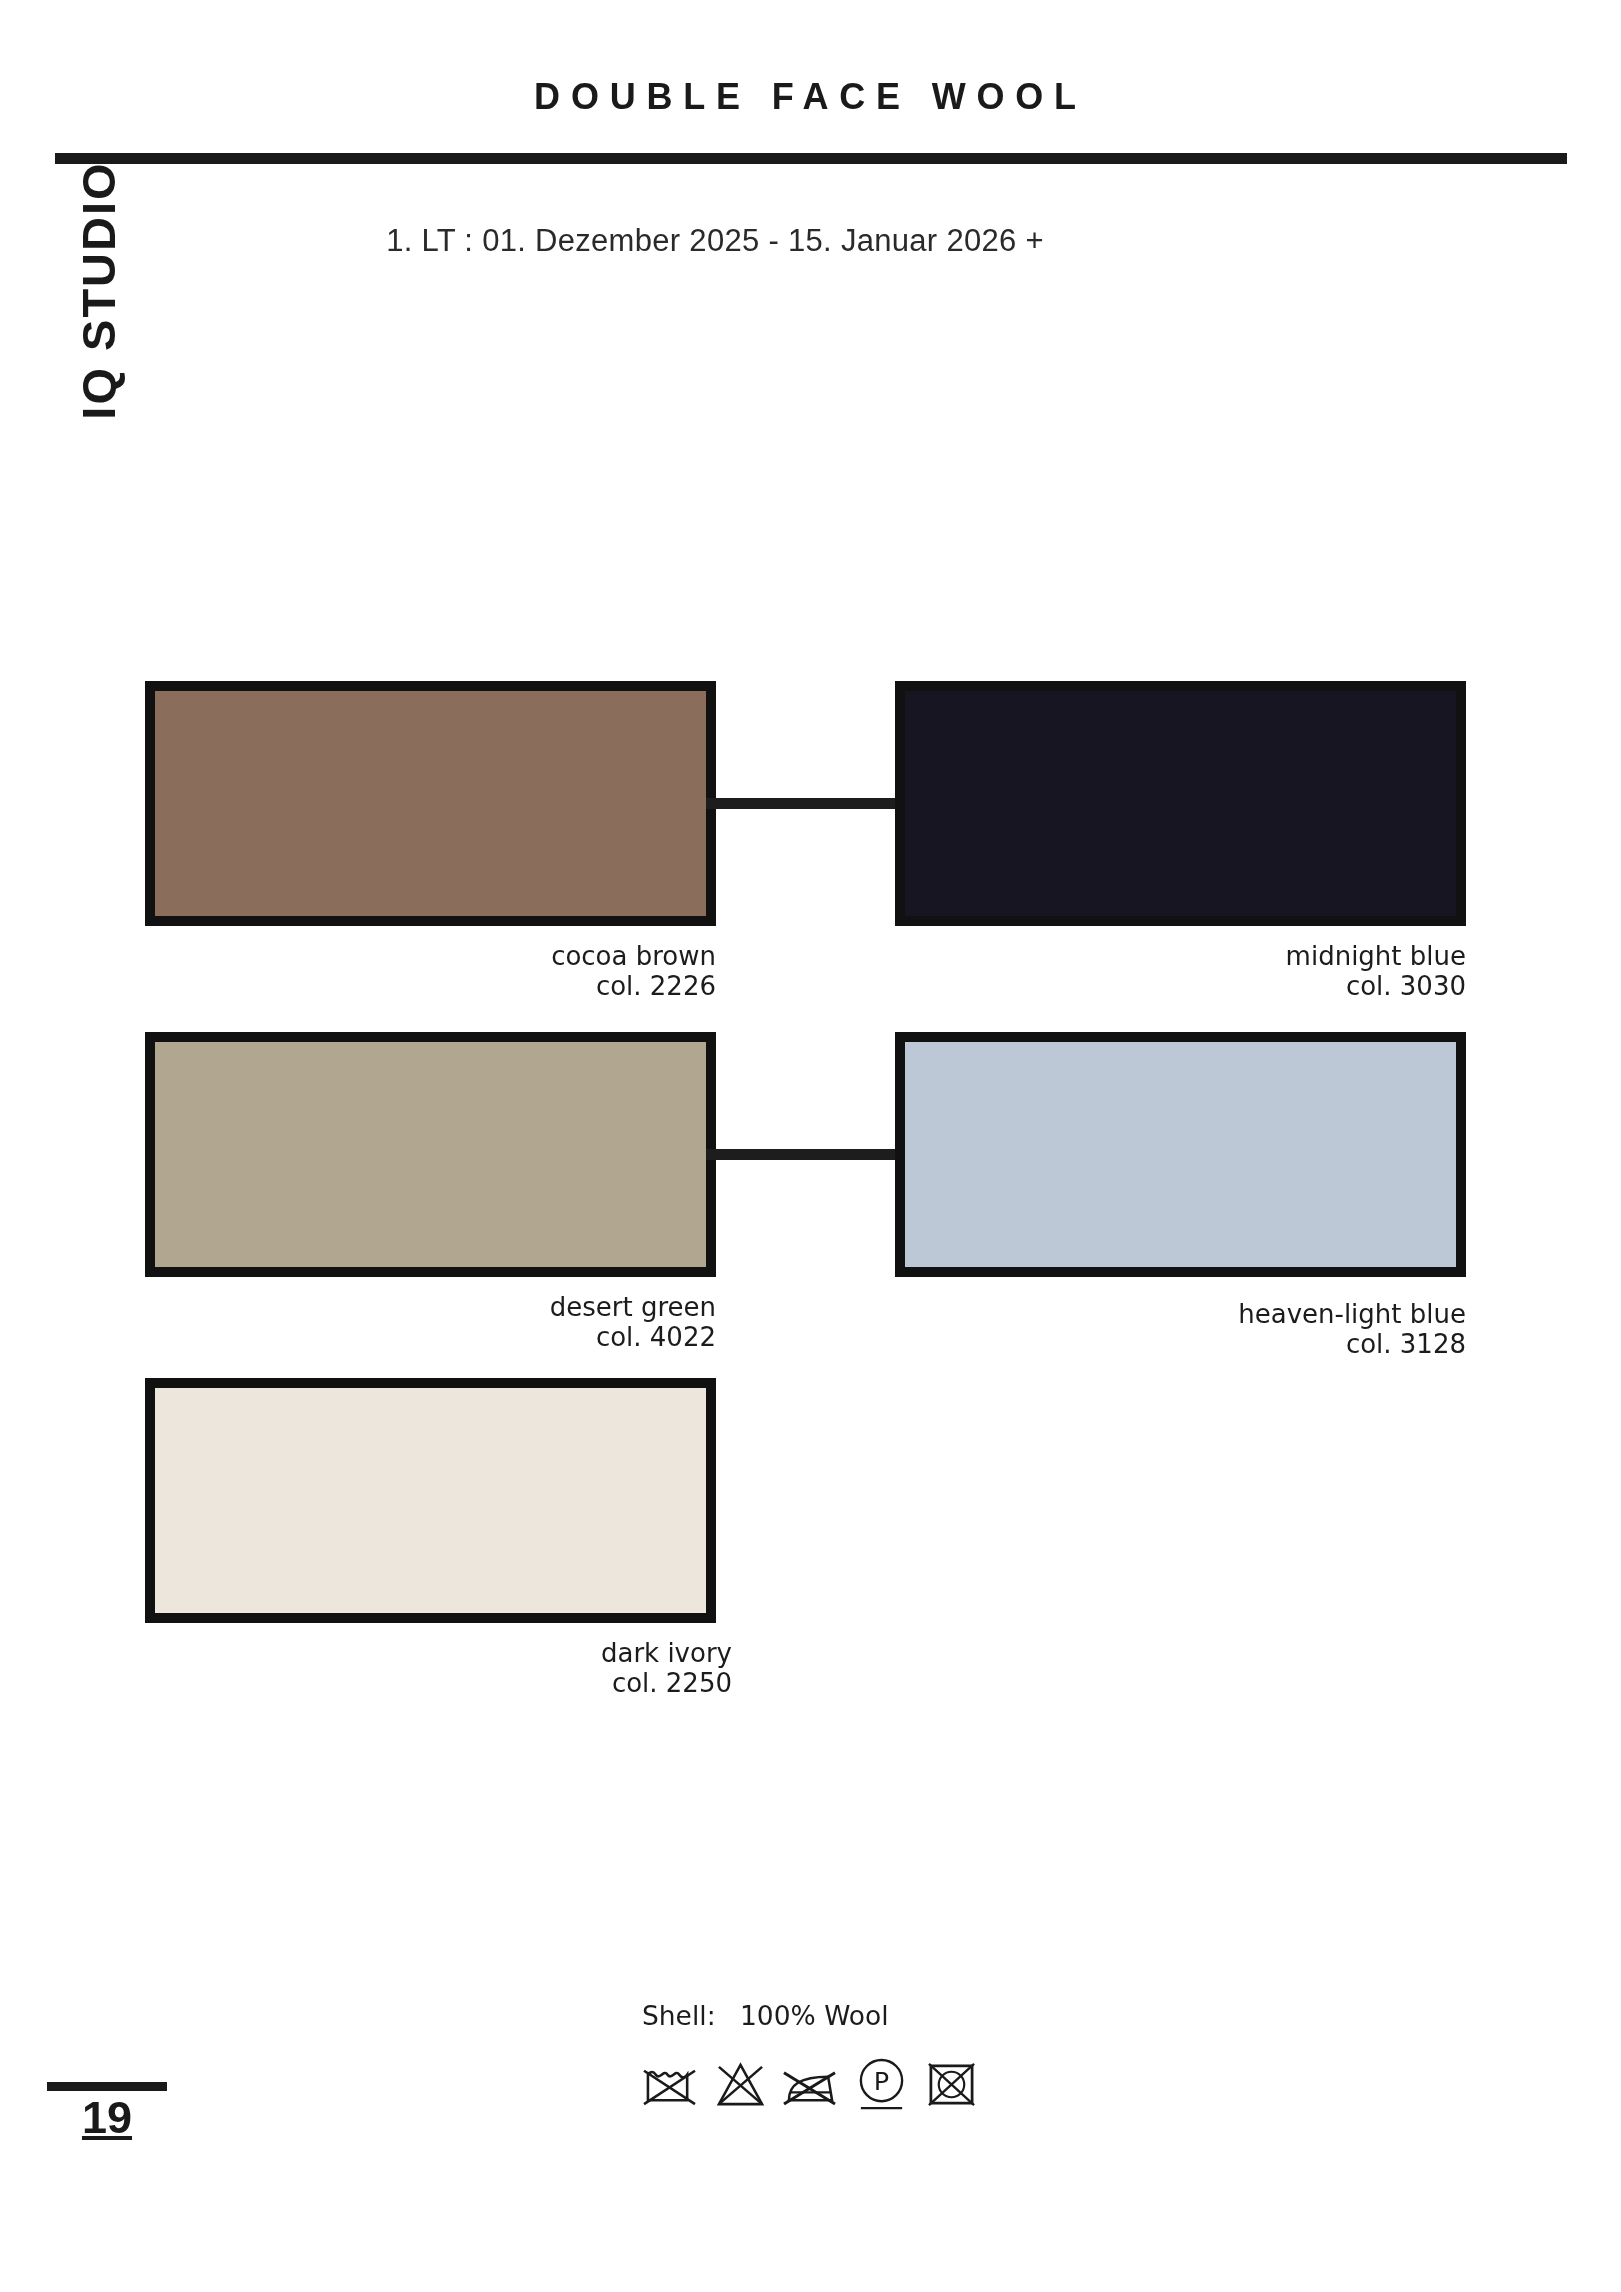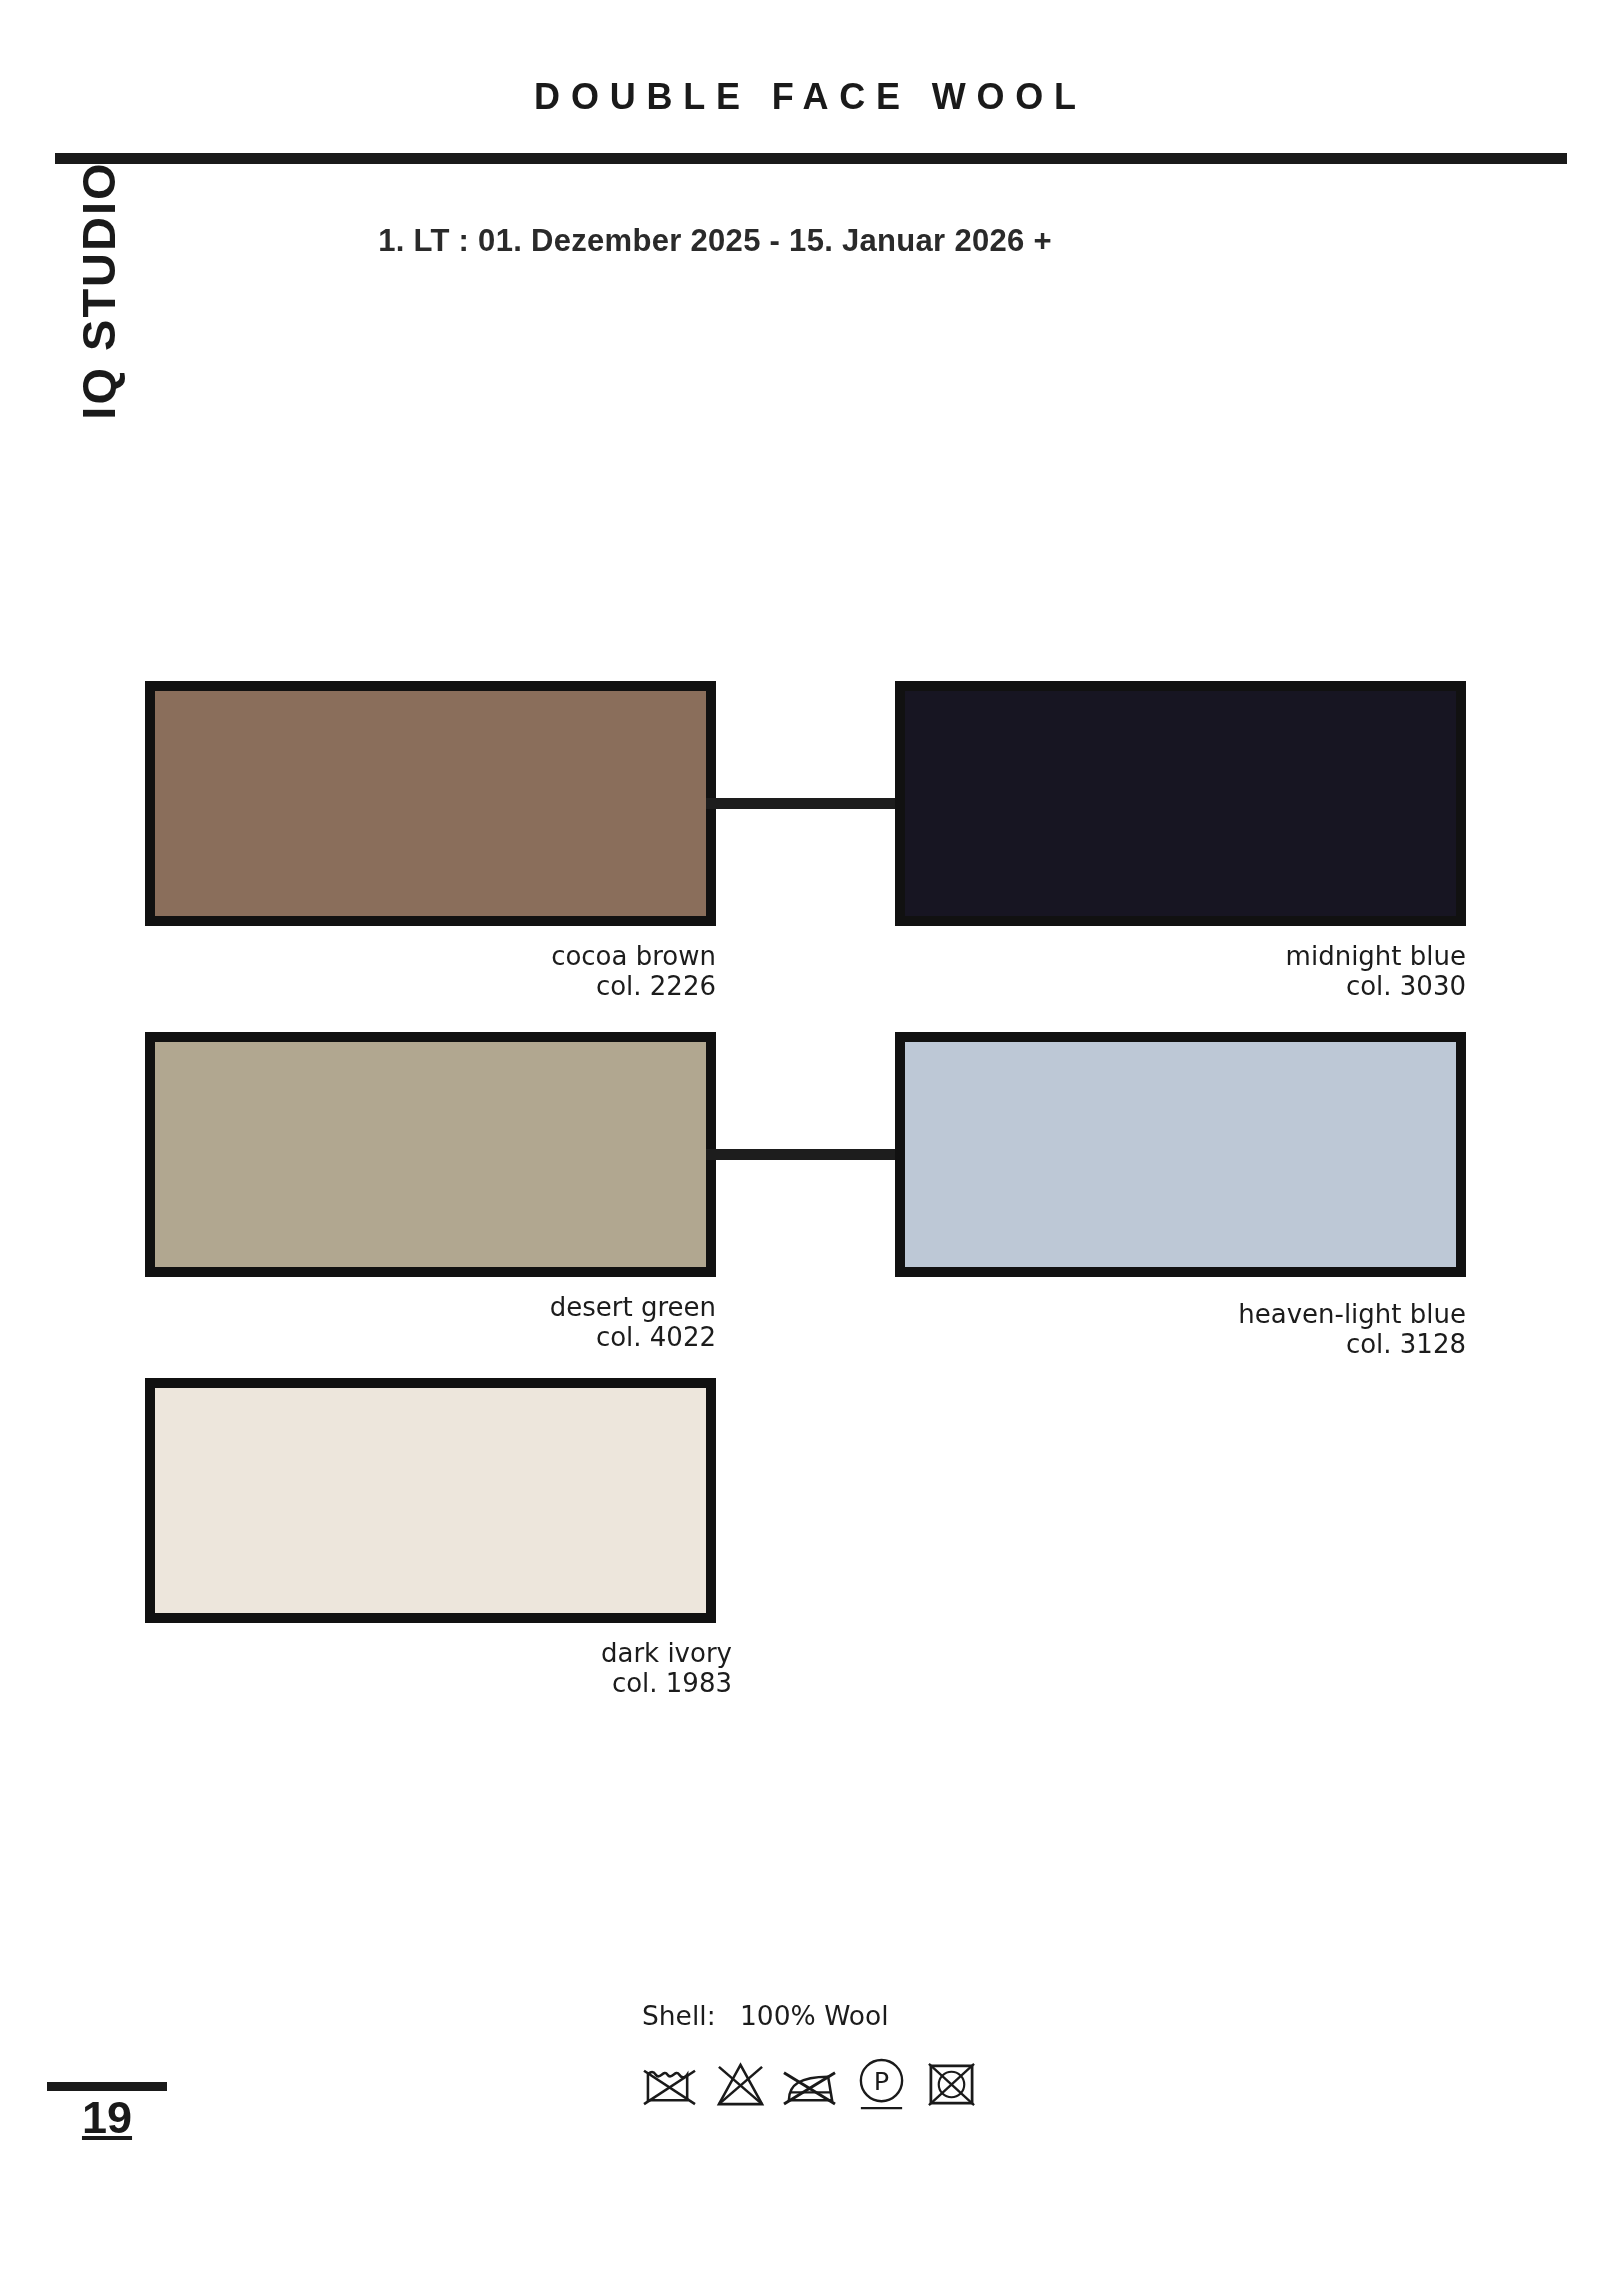--- a/index.html
+++ b/index.html
@@ -40,21 +40,21 @@
     height: 10.8px;
     background: #1a1a1a;
   }
   .subtitle {
     position: absolute;
     left: 127px;
     top: 223px;
     width: 1176px;
     text-align: center;
     font-size: 31px;
-    font-weight: 700;
+    font-weight: 400;
     letter-spacing: 0.3px;
     color: #2a2a2a;
     white-space: nowrap;
   }
 
   
   .brand-vertical {
     position: absolute;
     left: -59px;
     top: 263px;
@@ -192,21 +192,21 @@
   <div class="swatch-caption" style="left:1074px; top:1299px; width:392px;">
     <div>heaven-light blue</div>
     <div>col. 3128</div>
   </div>
 
   <div class="swatch" style="left:145px; top:1378px; width:571px; height:245px;">
     <div class="swatch-fill" style="background:#EDE6DC;"></div>
   </div>
   <div class="swatch-caption" style="left:340px; top:1638px; width:392px;">
     <div>dark ivory</div>
-    <div>col. 1983</div>
+    <div>col. 2250</div>
   </div>
 
   <div class="care-block">
     <div class="care-composition">
       <span class="care-label">Shell:</span><span>100% Wool</span>
     </div>
 
     <div class="care-icons">
 
       <span>

